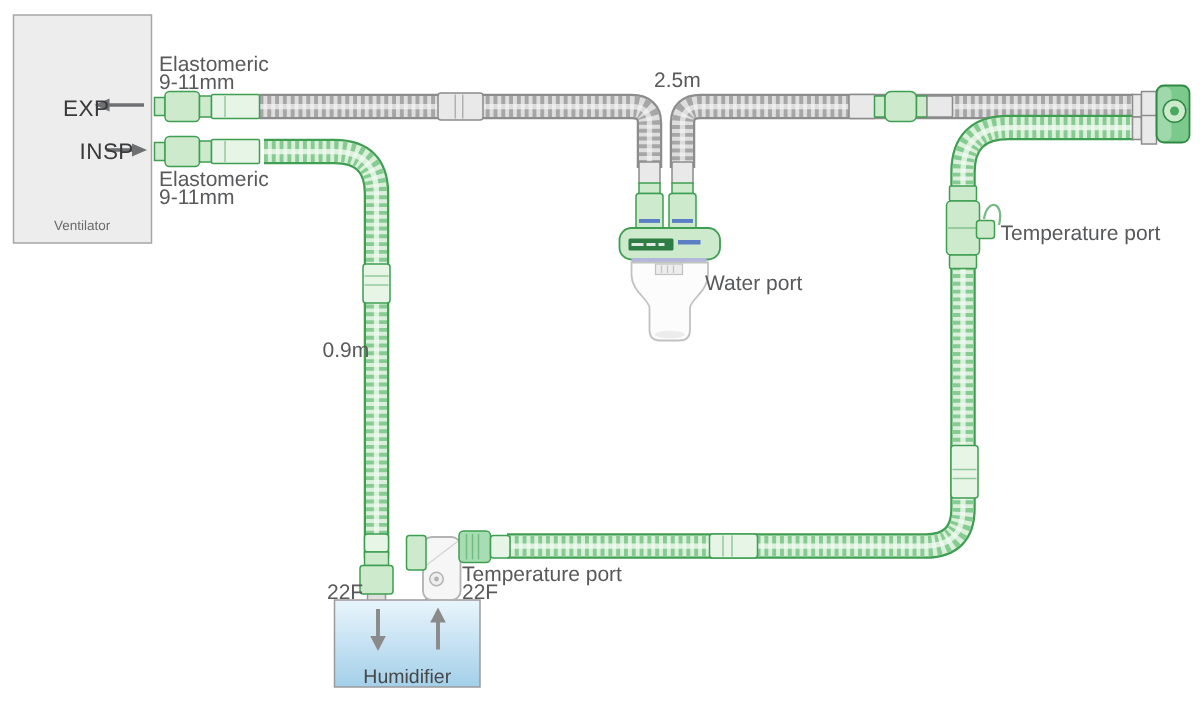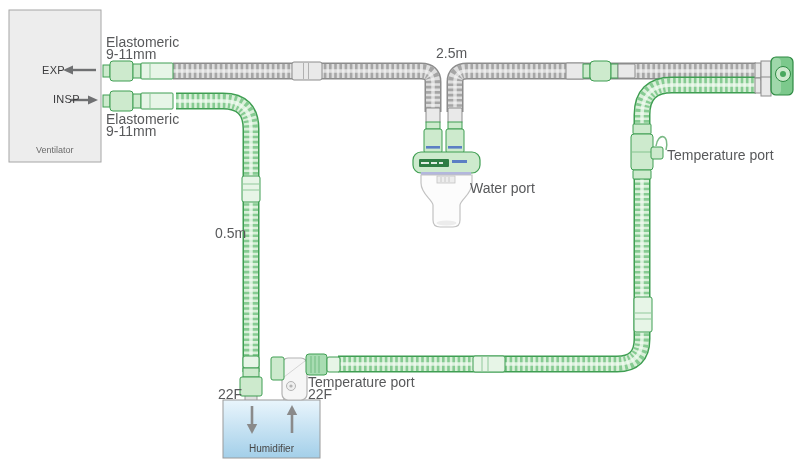--- a/index.html
+++ b/index.html
@@ -20,23 +20,23 @@
   
   .conn{fill:#cdeacd;stroke:#3f9e52;stroke-width:1;}
   .connlight{fill:#e7f5e7;stroke:#3f9e52;stroke-width:1;}
   .sleeveg{fill:#e9e9e9;stroke:#8c8c8c;stroke-width:1;}
   .whitepart{fill:#f6f6f6;stroke:#b3b3b3;stroke-width:1.2;}
   .thingreen{stroke:#3f9e52;stroke-width:1;opacity:.5;}
   .thingray{stroke:#8c8c8c;stroke-width:1;opacity:.6;}
 
   
   .lbl{position:absolute;font-size:14px;color:#58595b;line-height:11.5px;white-space:nowrap;}
-  .port-lbl{position:absolute;font-size:11px;color:#3a3a3c;letter-spacing:.3px;white-space:nowrap;}
+  .port-lbl{position:absolute;font-size:15px;color:#3a3a3c;letter-spacing:.3px;white-space:nowrap;}
   .vent-lbl{position:absolute;font-size:9px;color:#6b6b6b;white-space:nowrap;text-align:right;}
-  .hum-lbl{position:absolute;left:223px;top:443px;width:97px;text-align:center;font-size:10px;color:#474747;}
+  .hum-lbl{position:absolute;left:223px;top:443px;width:97px;text-align:center;font-size:13px;color:#474747;}
 </style>
 </head>
 <body>
 
 <div class="stage">
 
 <svg width="800" height="469" viewBox="0 0 800 469">
   <defs>
     <linearGradient id="humgrad" x1="0" y1="0" x2="0" y2="1">
       <stop offset="0" stop-color="#e9f5fc"></stop>
@@ -207,21 +207,21 @@
 <div class="lbl" style="left:106px;top:37px">
   <span>Elastomeric</span><br>
   <span>9-11mm</span>
 </div>
 <div class="lbl" style="left:106px;top:114px">
   <span>Elastomeric</span><br>
   <span>9-11mm</span>
 </div>
 
 <div class="lbl" style="left:436px;top:48px">2.5m</div>
-<div class="lbl" style="left:215px;top:228px">0.5m</div>
+<div class="lbl" style="left:215px;top:228px">0.9m</div>
 
 <div class="lbl" style="left:470px;top:183px">Water port</div>
 
 <div class="lbl" style="left:667px;top:150px">Temperature port</div>
 
 <div class="lbl" style="left:308px;top:377px">
   <span>Temperature port</span><br>
   <span>22F</span>
 </div>
 

